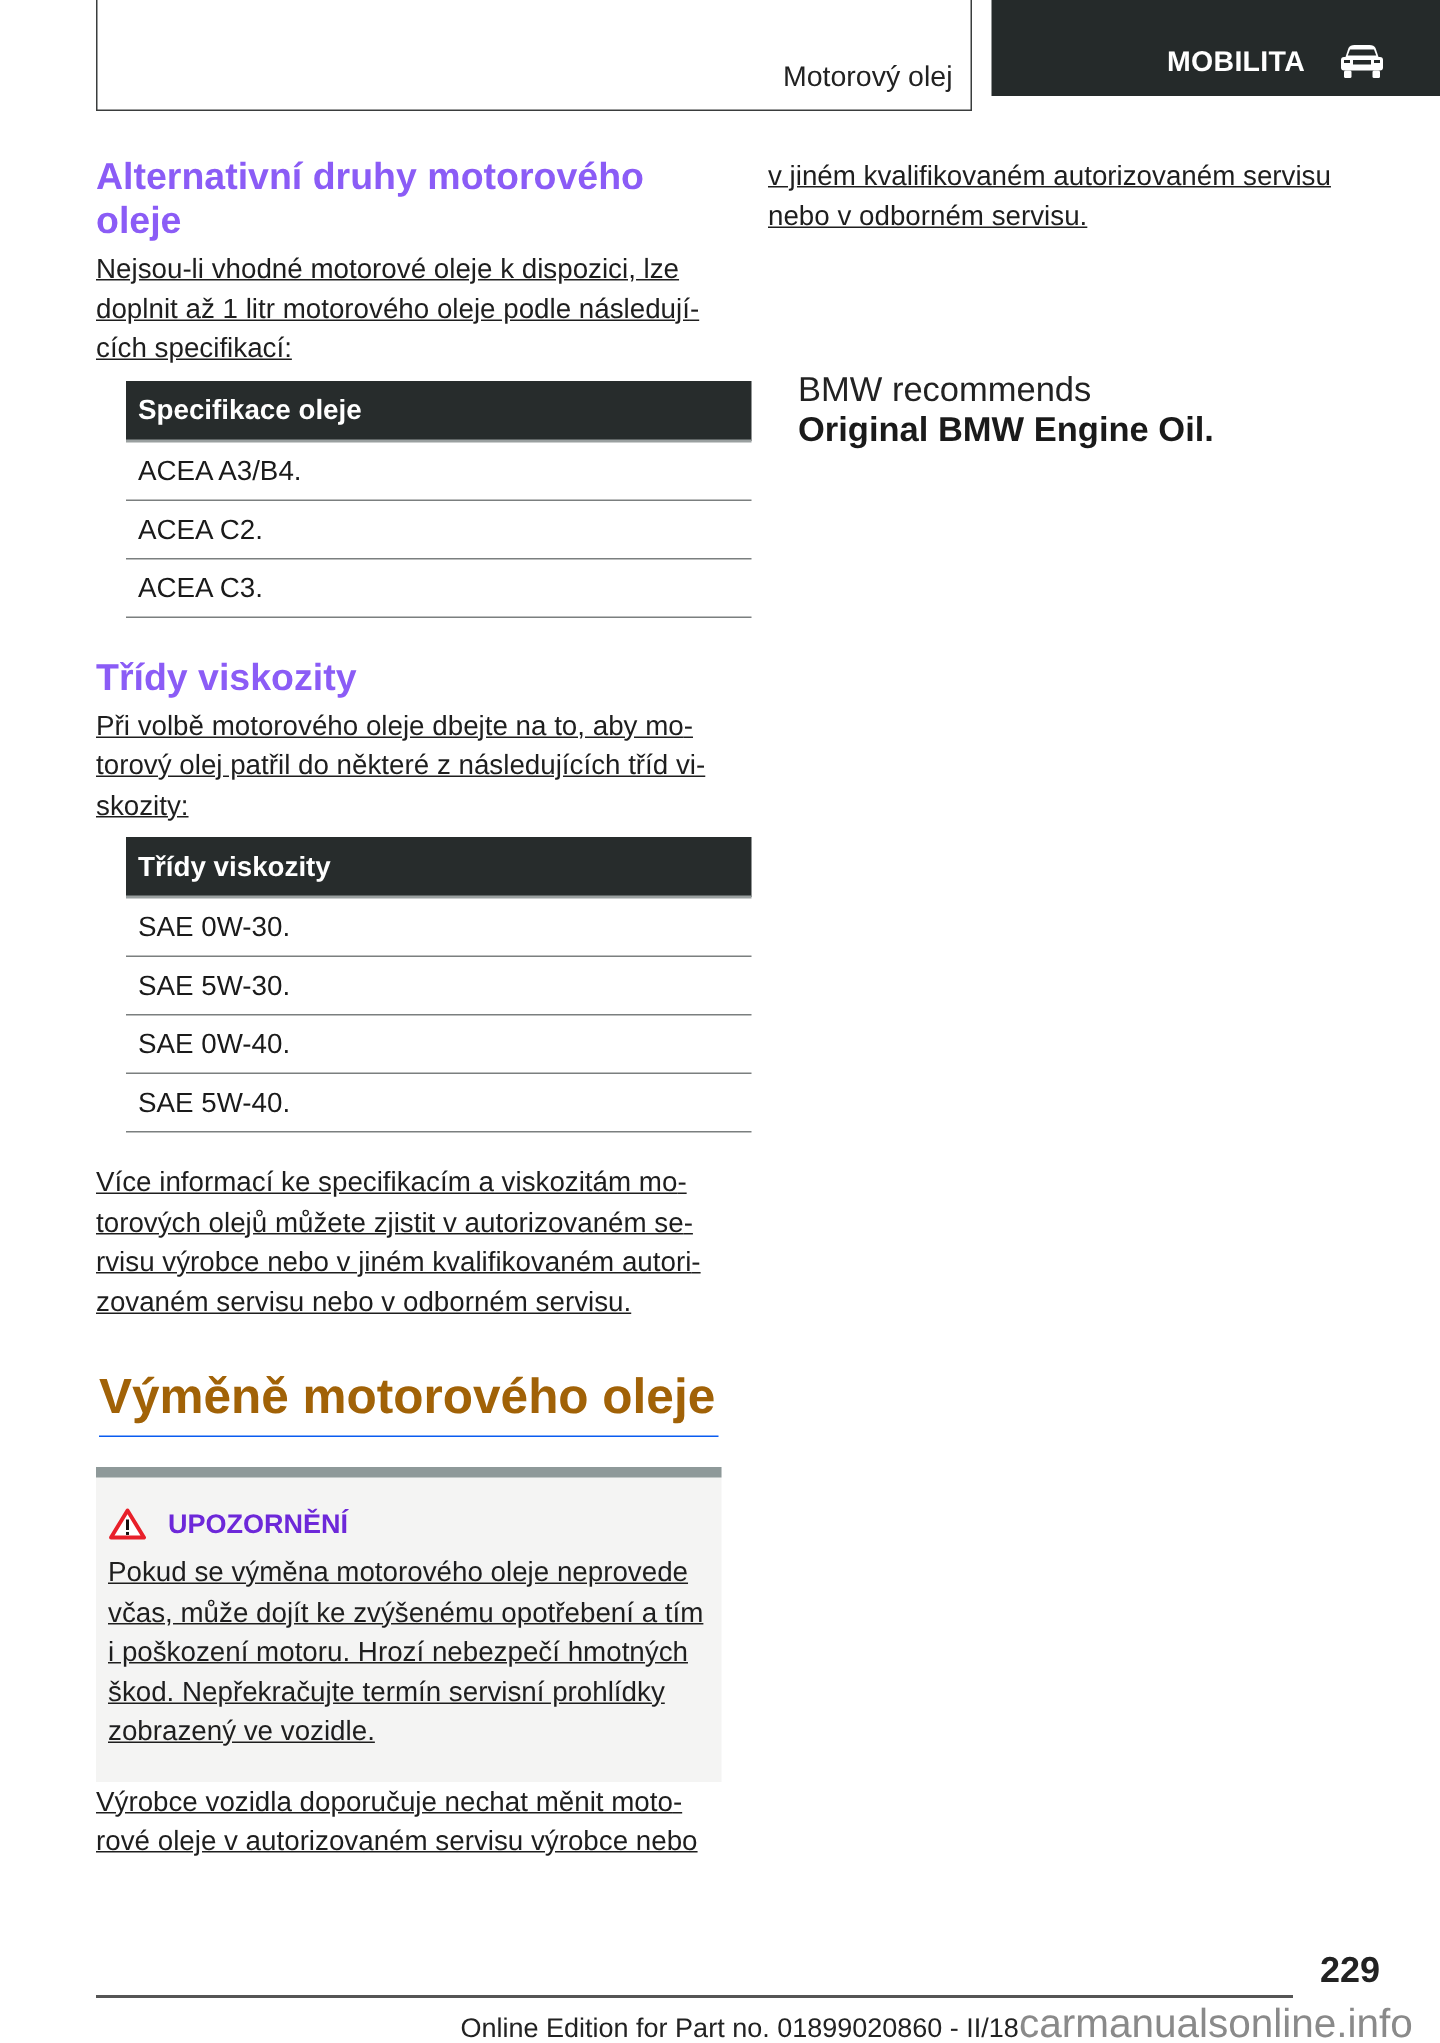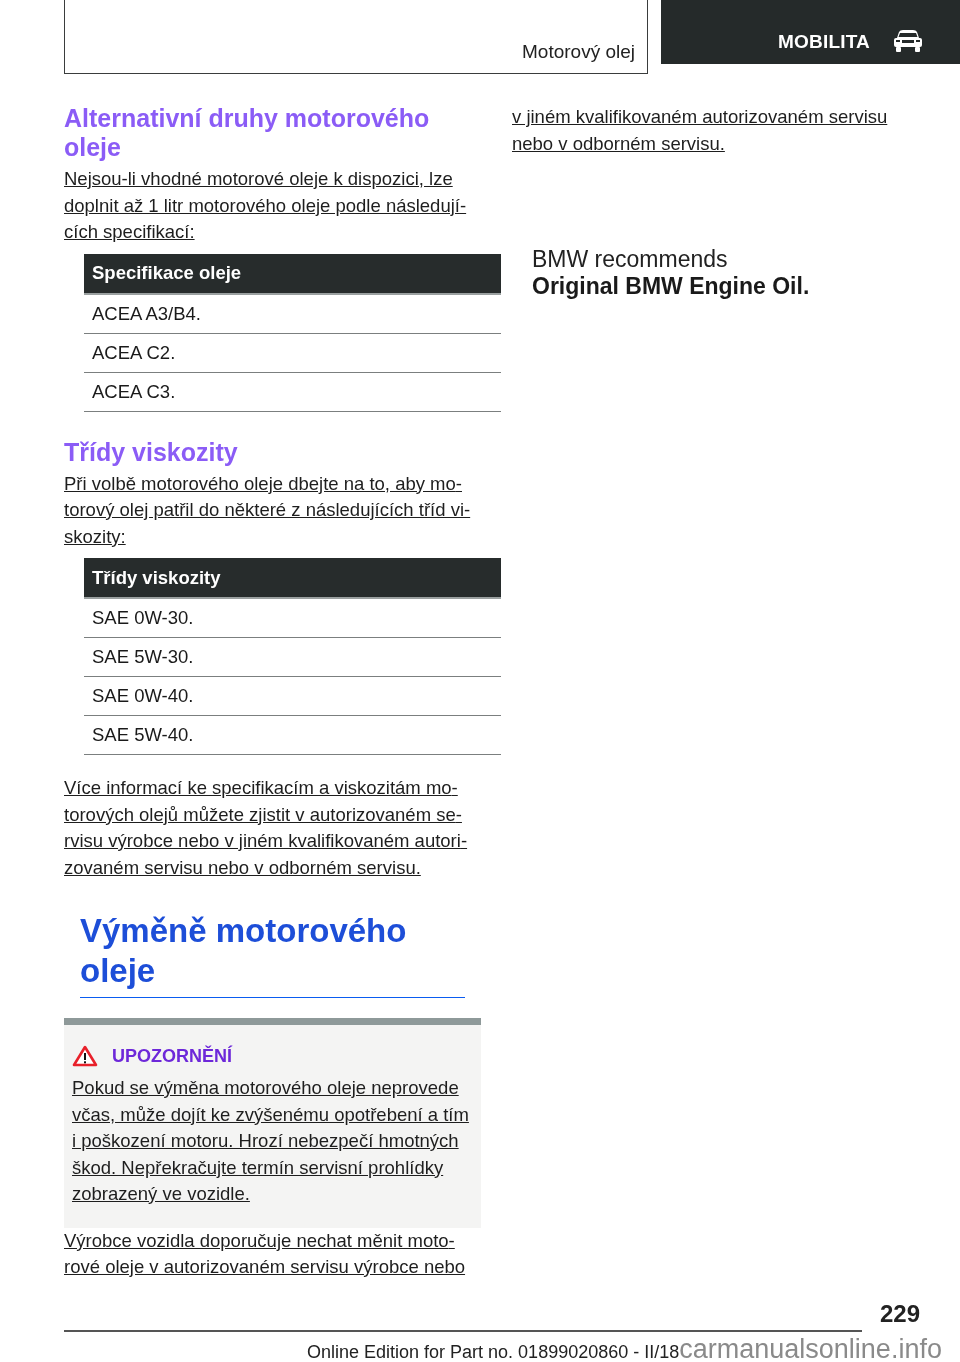--- a/index.html
+++ b/index.html
@@ -33,21 +33,21 @@
     }
     table.spec { width: 417px; border-collapse: collapse; margin-left: 20px; }
     table.spec th {
       background: #272c2c; color: #fff; font-size: 18.5px; font-weight: bold; text-align: left;
       height: 39px; padding: 0 8px; border-bottom: 2px solid #9aa0a0;
     }
     table.spec td {
       font-size: 18.5px; height: 38px; padding: 0 8px; border-bottom: 1.5px solid #7b7f7f; color: #1a1a1a;
     }
     h1.main {
-      margin: 16px; color: #1d4ed8; font-size: 33px; font-weight: bold; line-height: 40px;
+      margin: 2px; color: #a16207; font-size: 33px; font-weight: bold; line-height: 40px;
       padding-bottom: 6px; border-bottom: 1.5px solid #0a5cf0;
     }
     .warn { background: #f4f4f3; border-top: 7px solid #8e9999; padding: 20px 8px 20px 8px; }
     .warn-head { display: flex; align-items: center; font-weight: bold; font-size: 18px; color: #6d28d9; margin-bottom: 8px; }
     .warn-head svg { width: 26px; height: 22px; margin-right: 14px; }
     .warn p.body { color: #1e1e1e; }
 
     .bmw { position: absolute; left: 532px; top: 246px; font-size: 23px; line-height: 27px; color: #222; }
     .bmw .bold { font-weight: bold; color: #1a1a1a; }
 

